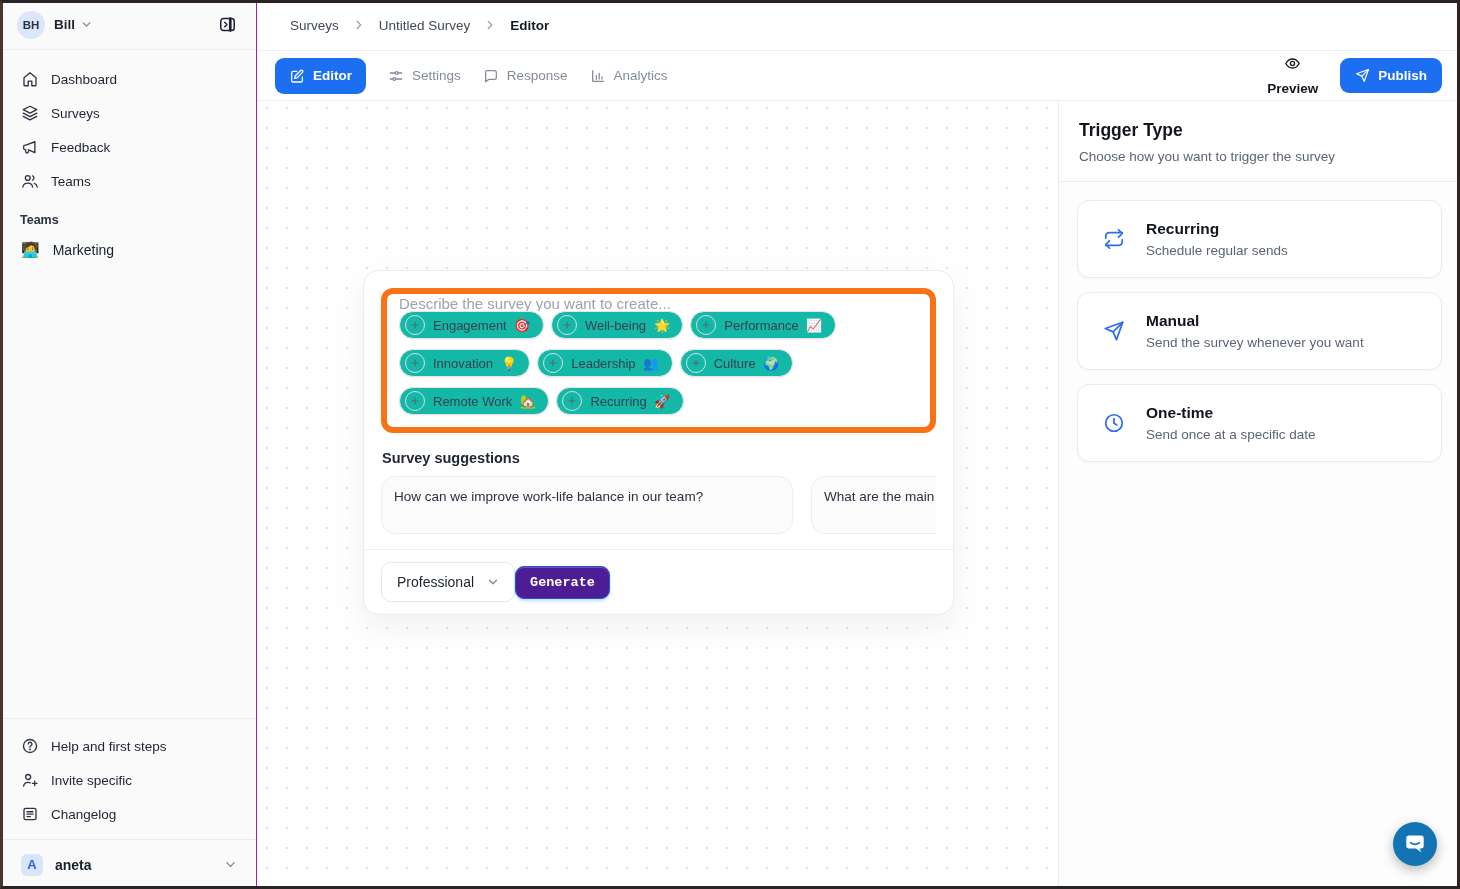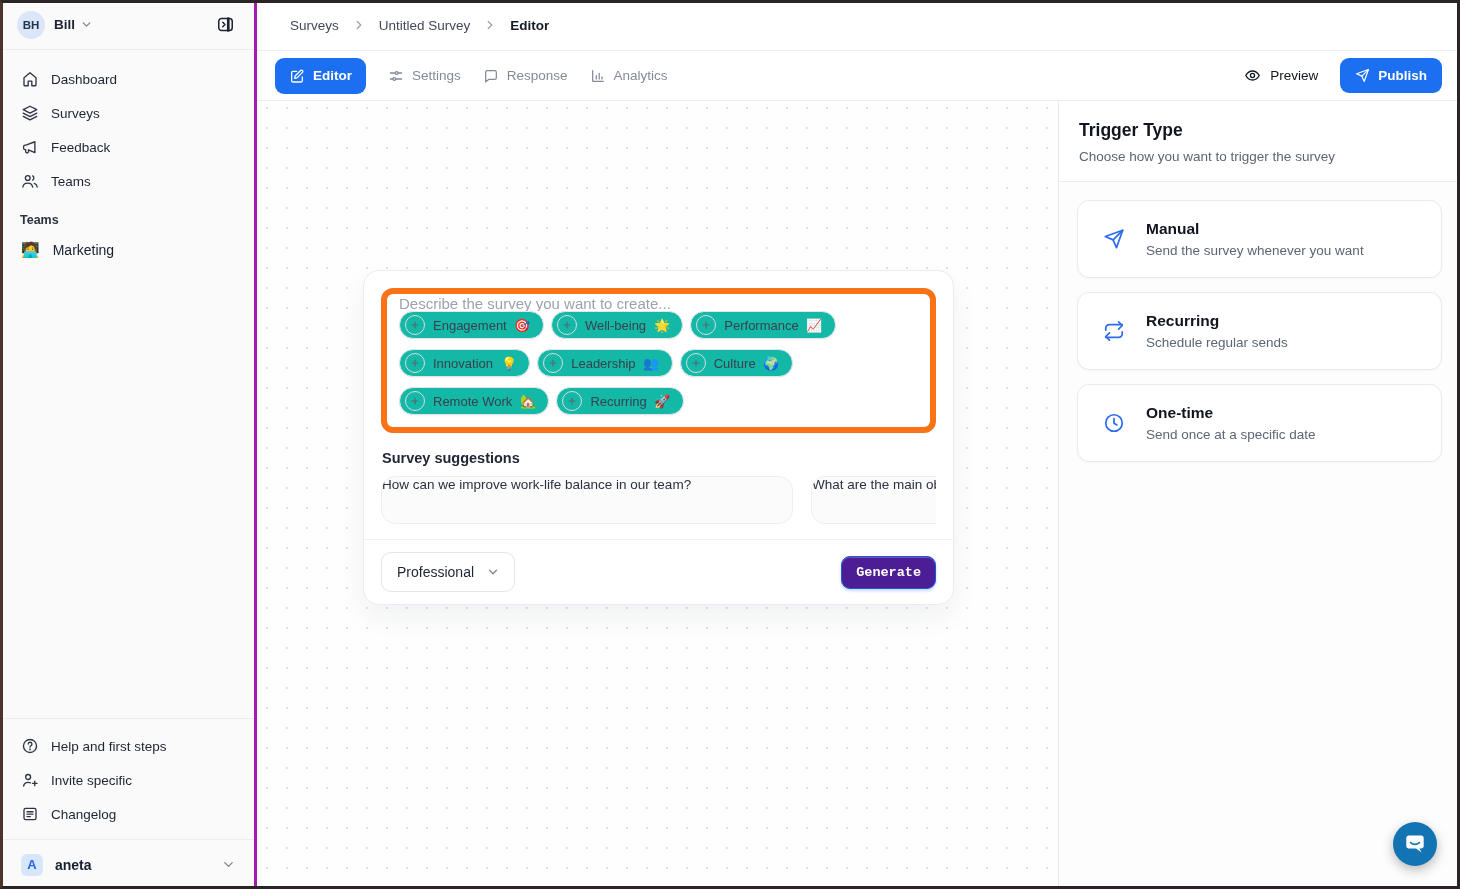--- a/index.html
+++ b/index.html
@@ -2,21 +2,21 @@
 <html><head>
 <meta charset="utf-8">
 <style>
   * { box-sizing: border-box; margin: 0; padding: 0; }
   html,body { width:1460px; height:889px; overflow:hidden; }
   body { font-family:"Liberation Sans", sans-serif; background:#fff; position:relative; color:#1c2230; }
   .frame { position:absolute; inset:0; border:3px solid #2b2324; border-left-color:#4a352c; pointer-events:none; z-index:90; }
   .app { display:flex; width:1460px; height:889px; }
 
   
-  .sidebar { width:257px; background:#fafafa; border-right:3px solid #a21caf; display:flex; flex-direction:column; flex-shrink:0; }
+  .sidebar { width:257px; background:#fafafa; border-right:1px solid #a21caf; display:flex; flex-direction:column; flex-shrink:0; }
   .sidebar-header { height:50px; display:flex; align-items:center; padding:0 13px 0 17px; border-bottom:1px solid #ededf0; flex-shrink:0; }
   .avatar-bh { width:28px; height:28px; border-radius:50%; background:#dbe7f8; color:#22344d; font-size:11.5px; font-weight:700; display:flex; align-items:center; justify-content:center; flex-shrink:0; }
   .workspace-name { font-size:13.5px; font-weight:700; color:#1c2230; margin-left:9px; }
   .chev { color:#7e8796; display:flex; }
   .sidebar-header .chev { margin-left:5px; }
   .collapse-btn { margin-left:auto; width:32px; height:32px; border:none; background:transparent; border-radius:8px; display:flex; align-items:center; justify-content:center; color:#1c2230; cursor:pointer; }
   .nav { padding:12px 12px 0; }
   .nav-item { display:flex; align-items:center; gap:12px; height:34px; padding:0 9px; border-radius:8px; color:#1d2432; font-size:13.5px; cursor:pointer; }
   .nav-item .icn { color:#2e3644; display:flex; }
   .section-label { font-size:12.5px; font-weight:700; color:#2b3240; margin:15px 8px 4px; }
@@ -32,41 +32,41 @@
   .main { flex:1; display:flex; flex-direction:column; min-width:0; }
   .breadcrumb-bar { height:51px; background:#fff; border-bottom:1px solid #eceef1; display:flex; align-items:center; padding:0 24px 0 33px; flex-shrink:0; }
   .crumb { font-size:13.5px; color:#414958; cursor:pointer; }
   .crumb.current { color:#141a26; font-weight:600; cursor:default; }
   .crumb-chev { color:#9aa3b0; display:flex; margin:0 13px; }
 
   .toolbar { height:50px; background:#fff; border-bottom:1px solid #eceef1; display:flex; align-items:center; padding:0 18px; flex-shrink:0; }
   .tab-active { background:#1d6ff2; color:#fff; height:36px; border:none; border-radius:9px; padding:0 14px; display:flex; align-items:center; gap:8px; font-size:13.5px; font-weight:600; font-family:inherit; cursor:pointer; }
   .tab { display:flex; align-items:center; gap:8px; color:#838b99; font-size:13.5px; margin-left:22px; background:none; border:none; font-family:inherit; cursor:pointer; }
   .toolbar-right { margin-left:auto; display:flex; align-items:center; gap:22px; }
-  .preview-btn { display:flex; align-items:center; gap:9px; color:#12181f; font-size:13.5px; font-weight:400; background:none; border:none; font-family:inherit; cursor:pointer; }
+  .preview-btn { display:flex; align-items:center; gap:9px; color:#12181f; font-size:13.5px; font-weight:700; background:none; border:none; font-family:inherit; cursor:pointer;flex-direction:column; }
   .publish-btn { background:#1d6ff2; color:#fff; height:35px; border:none; border-radius:9px; padding:0 15px; display:flex; align-items:center; gap:8px; font-size:13.5px; font-weight:600; font-family:inherit; cursor:pointer; }
 
   .content { flex:1; display:flex; min-height:0; }
   .canvas { flex:1; position:relative; overflow:hidden; background-color:#fefefe;
     background-image:radial-gradient(#dfe1e4 1.15px, transparent 1.15px); background-size:20px 20px; background-position:0 -3px; }
 
   
   .composer { position:absolute; left:106px; top:169px; width:591px; background:#fff; border:1px solid #ececf0; border-radius:16px; box-shadow:0 12px 28px rgba(22,28,45,.06); padding:17px 17px 12px; }
   .prompt-box { border:6px solid #f97316; border-radius:12px; height:145px; padding:1px 12px 12px; display:flex; flex-direction:column; }
   .prompt-input { border:none; outline:none; resize:none; flex:1; font-family:inherit; font-size:15px; color:#1d2433; background:transparent; }
   .prompt-input::placeholder { color:#9aa2b1; }
   .chips { display:flex; flex-wrap:wrap; gap:10px 7px; }
   .chip { display:flex; align-items:center; gap:8px; height:28px; padding:0 12px 0 5px; border:1px solid #e2e5ea; border-radius:16px; background:#14b8a6; font-size:13px; color:#39414e; font-family:inherit; box-shadow:0 1px 2px rgba(16,24,40,.05); cursor:pointer; }
   .chip-plus { width:20px; height:20px; border-radius:50%; border:1px solid #d8dce2; color:#5b6472; display:flex; align-items:center; justify-content:center; flex-shrink:0; }
   .chip-emoji { font-size:13px; }
   .suggestions-title { font-size:14.5px; font-weight:600; color:#212737; margin:17px 0 10px 1px; }
   .suggestions-row { display:flex; gap:18px; overflow:hidden; }
-  .suggestion-card { flex:0 0 412px; height:48px; border:1px solid #eceef2; background:#fbfbfc; border-radius:14px; font-size:13.5px; color:#2a3140; white-space:nowrap; overflow:hidden; cursor:pointer; }
+  .suggestion-card { flex:0 0 412px; height:58px; border:1px solid #eceef2; background:#fbfbfc; border-radius:14px; padding:12px; font-size:13.5px; color:#2a3140; white-space:nowrap; overflow:hidden; cursor:pointer; }
   .composer-divider { border:none; border-top:1px solid #eef0f3; margin:15px -17px 12px; }
-  .composer-footer { display:flex; align-items:center; justify-content:space-between; }
+  .composer-footer { display:flex; align-items:center; justify-content:flex-start; }
   .tone-select { height:40px; border:1px solid #e5e7eb; border-radius:10px; background:#fff; display:flex; align-items:center; gap:12px; padding:0 14px 0 15px; font-size:14px; color:#1d2433; font-family:inherit; cursor:pointer; }
   .generate-btn { height:33px; background:#4c1d95; border:1px solid #1a5ad6; border-radius:9px; color:#fff; font-size:13.5px; font-weight:600; padding:0 14px; font-family:Liberation Mono, monospace; box-shadow:inset 0 1px 0 rgba(255,255,255,.22), 0 2px 3px rgba(27,110,243,.25); cursor:pointer; }
 
   
   .trigger-panel { width:402px; background:#fff; border-left:1px solid #e9eaee; display:flex; flex-direction:column; flex-shrink:0; }
   .panel-header { padding:19px 20px 17px; border-bottom:1px solid #ededf0; }
   .panel-title { font-size:17.5px; font-weight:700; color:#10151f; margin-bottom:8px; }
   .panel-subtitle { font-size:13.5px; color:#5b6573; }
   .options { padding:18px; display:flex; flex-direction:column; gap:14px; flex:1; background:#fdfdfe; }
   .option-card { background:#fff; border:1px solid #e8eaee; border-radius:12px; min-height:78px; display:flex; align-items:center; gap:21px; padding:0 16px 0 25px; box-shadow:0 1px 2px rgba(16,24,40,.03); cursor:pointer; }
@@ -376,41 +376,41 @@
 
       <aside class="trigger-panel">
         <div class="panel-header">
           <div class="panel-title">Trigger Type</div>
           <div class="panel-subtitle">Choose how you want to trigger the survey</div>
         </div>
         <div class="options">
           <div class="option-card">
             <span class="option-icon">
                 <svg width="22" height="22" viewBox="0 0 24 24" fill="none" stroke="currentColor" stroke-width="1.9" stroke-linecap="round" stroke-linejoin="round">
-                  <path d="M21.5 2.5 11 13"></path>
-                  <path d="M21.5 2.5 14.7 21.5l-3.7-8.5-8.5-3.7z"></path>
-                </svg>
-              </span>
-            <div>
-              <div class="option-title">Manual</div>
-              <div class="option-desc">Send the survey whenever you want</div>
-            </div>
-          </div>
-          <div class="option-card">
-            <span class="option-icon">
-                <svg width="22" height="22" viewBox="0 0 24 24" fill="none" stroke="currentColor" stroke-width="1.9" stroke-linecap="round" stroke-linejoin="round">
                   <path d="m17 2 4 4-4 4"></path>
                   <path d="M3 11V9a4 4 0 0 1 4-4h14"></path>
                   <path d="m7 22-4-4 4-4"></path>
                   <path d="M21 13v2a4 4 0 0 1-4 4H3"></path>
                 </svg>
               </span>
             <div>
               <div class="option-title">Recurring</div>
               <div class="option-desc">Schedule regular sends</div>
+            </div>
+          </div>
+          <div class="option-card">
+            <span class="option-icon">
+                <svg width="22" height="22" viewBox="0 0 24 24" fill="none" stroke="currentColor" stroke-width="1.9" stroke-linecap="round" stroke-linejoin="round">
+                  <path d="M21.5 2.5 11 13"></path>
+                  <path d="M21.5 2.5 14.7 21.5l-3.7-8.5-8.5-3.7z"></path>
+                </svg>
+              </span>
+            <div>
+              <div class="option-title">Manual</div>
+              <div class="option-desc">Send the survey whenever you want</div>
             </div>
           </div>
           <div class="option-card">
             <span class="option-icon">
                 <svg width="22" height="22" viewBox="0 0 24 24" fill="none" stroke="currentColor" stroke-width="1.9" stroke-linecap="round" stroke-linejoin="round">
                   <circle cx="12" cy="12" r="9"></circle>
                   <path d="M12 7.2v5l3.1 1.9"></path>
                 </svg>
               </span>
             <div>

